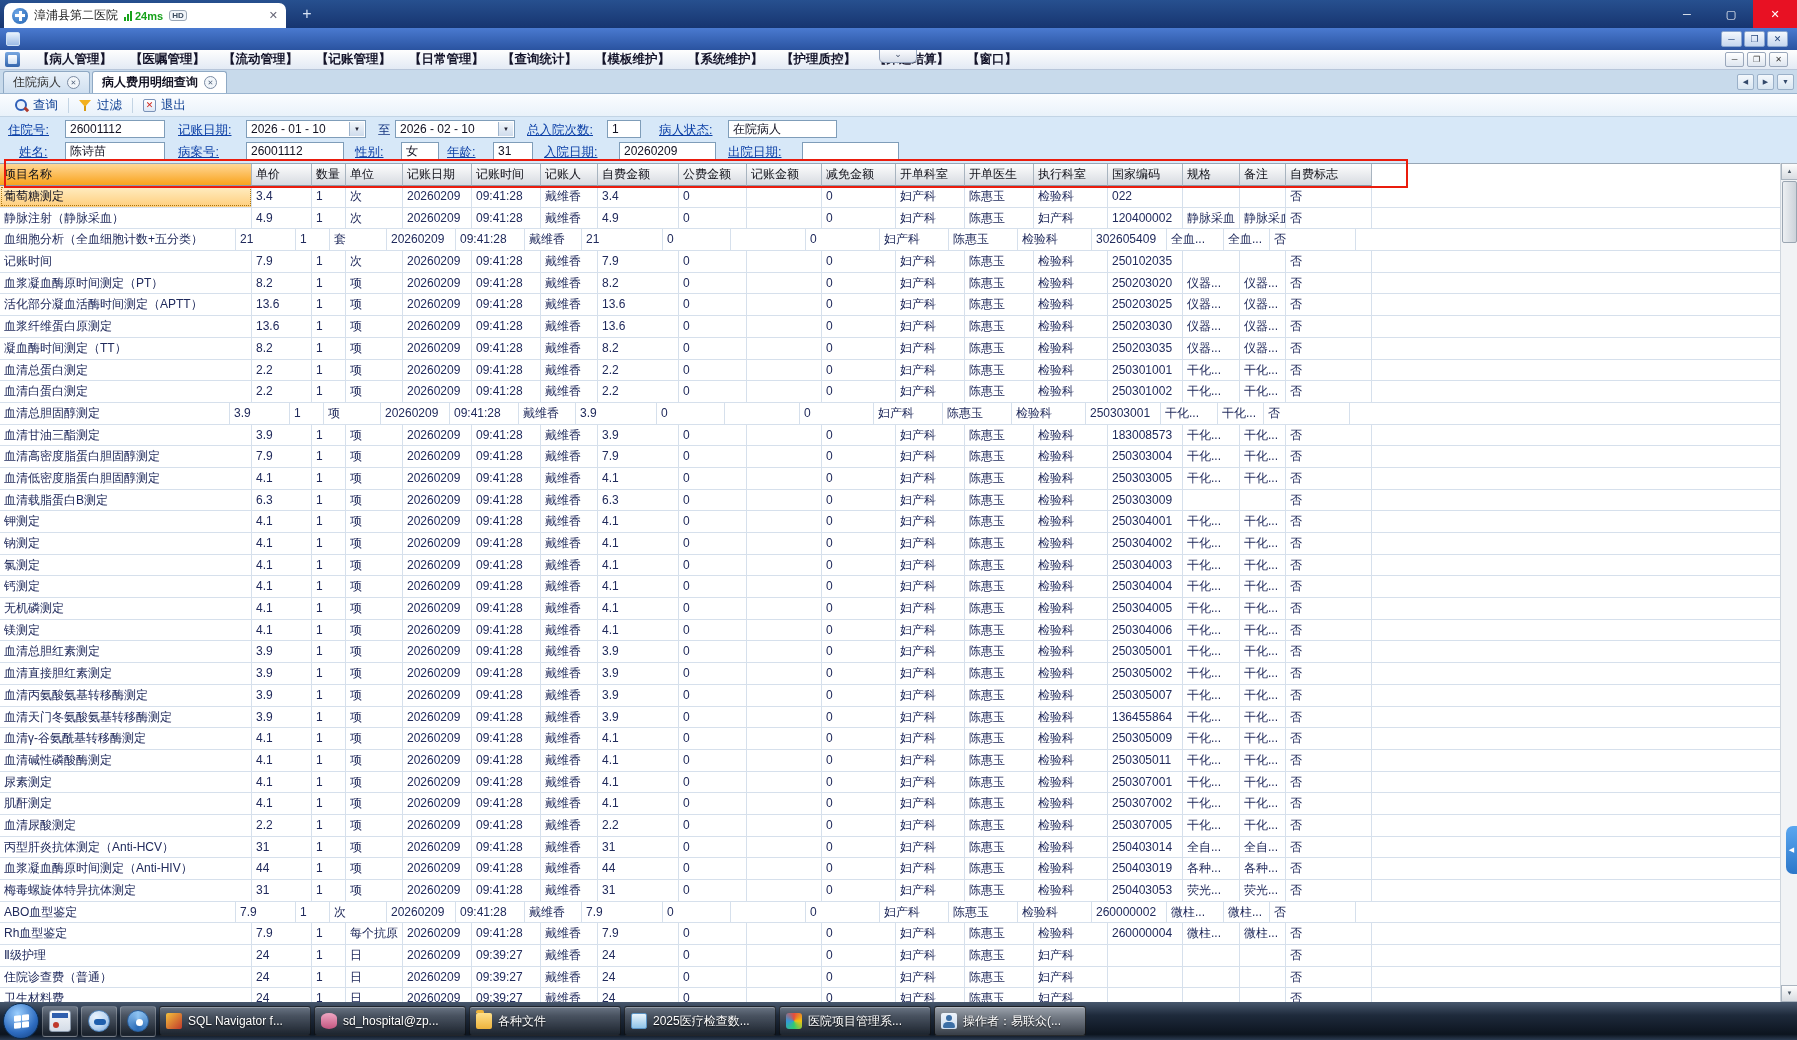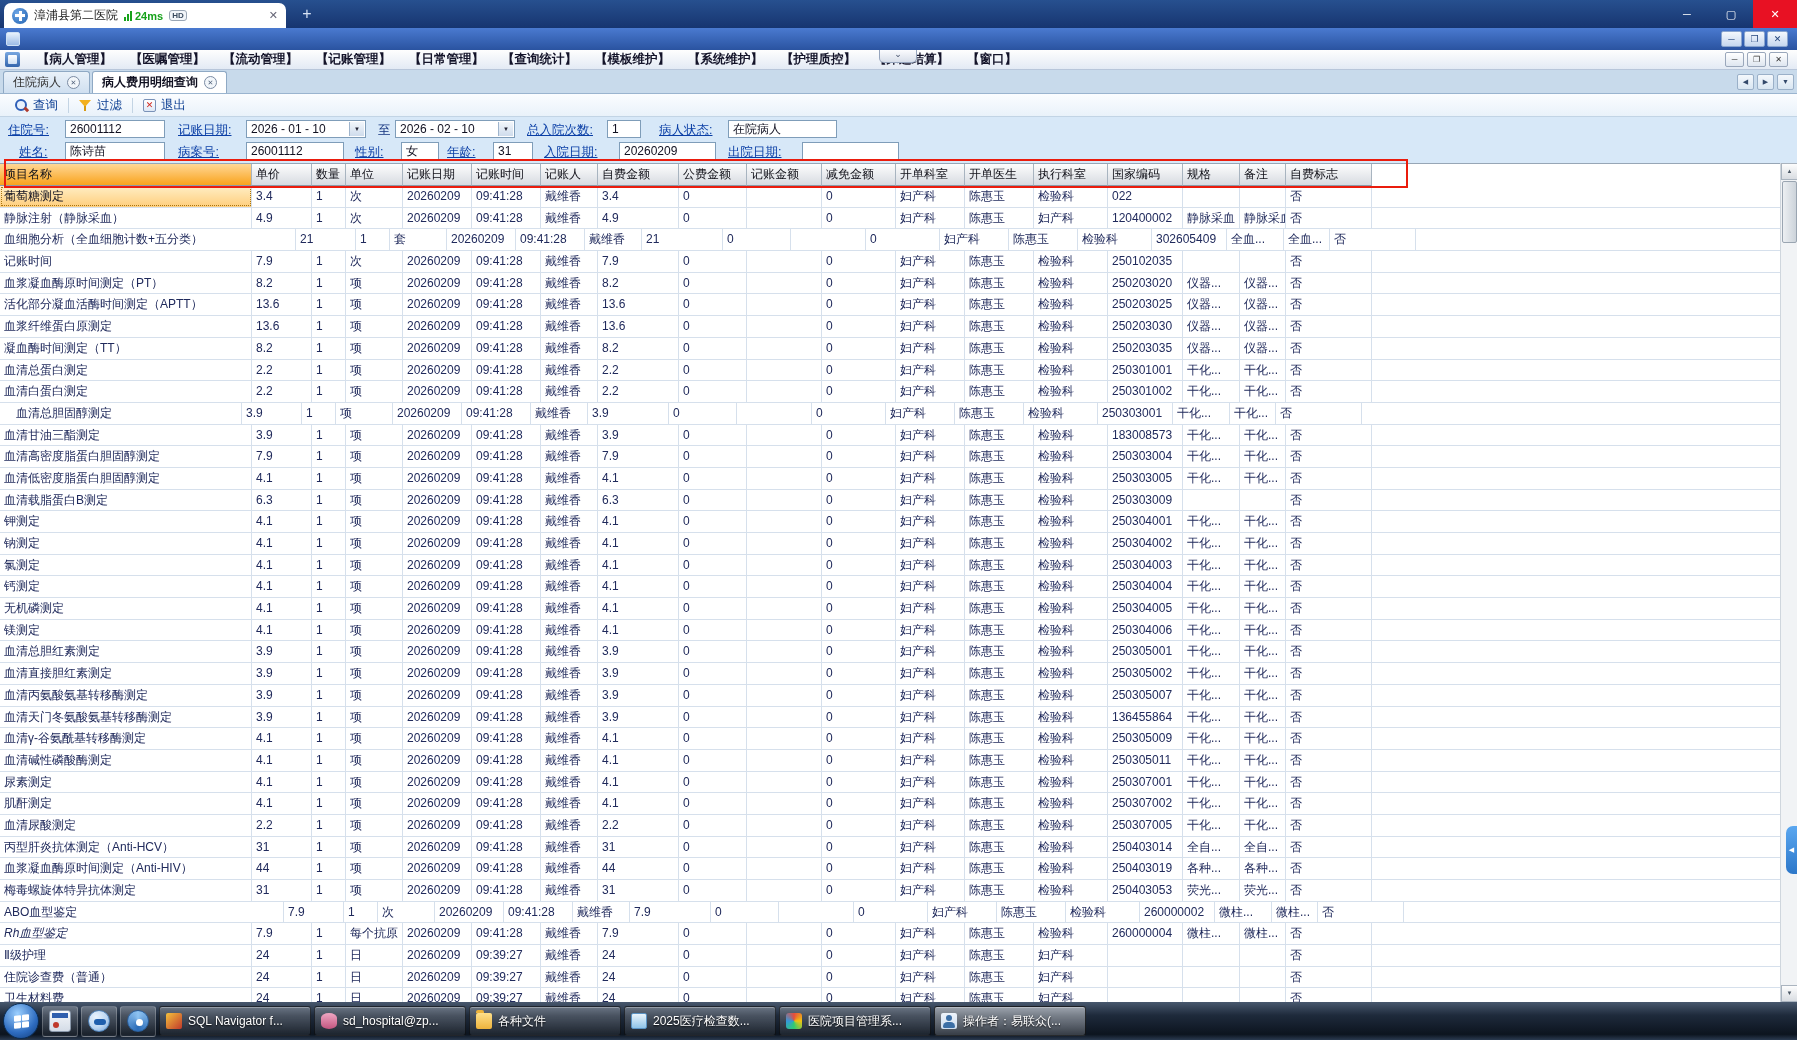--- a/index.html
+++ b/index.html
@@ -305,21 +305,21 @@
         <div class="gc" style="width: 74px;">0</div>
         <div class="gc" style="width: 69px;">妇产科</div>
         <div class="gc" style="width: 69px;">陈惠玉</div>
         <div class="gc" style="width: 74px;">妇产科</div>
         <div class="gc" style="width: 75px;">120400002</div>
         <div class="gc" style="width: 57px;">静脉采血</div>
         <div class="gc" style="width: 46px;">静脉采血</div>
         <div class="gc" style="width: 86px;">否</div>
       </div>
       <div class="gr">
-        <div class="gc" style="width: 296px;">血细胞分析（全血细胞计数+五分类）</div>
+        <div class="gc" style="width: 236px;">血细胞分析（全血细胞计数+五分类）</div>
         <div class="gc" style="width: 60px;">21</div>
         <div class="gc" style="width: 34px;">1</div>
         <div class="gc" style="width: 57px;">套</div>
         <div class="gc" style="width: 69px;">20260209</div>
         <div class="gc" style="width: 69px;">09:41:28</div>
         <div class="gc" style="width: 57px;">戴维香</div>
         <div class="gc" style="width: 81px;">21</div>
         <div class="gc" style="width: 68px;">0</div>
         <div class="gc" style="width: 75px;"></div>
         <div class="gc" style="width: 74px;">0</div>
@@ -465,21 +465,21 @@
         <div class="gc" style="width: 74px;">0</div>
         <div class="gc" style="width: 69px;">妇产科</div>
         <div class="gc" style="width: 69px;">陈惠玉</div>
         <div class="gc" style="width: 74px;">检验科</div>
         <div class="gc" style="width: 75px;">250301002</div>
         <div class="gc" style="width: 57px;">干化...</div>
         <div class="gc" style="width: 46px;">干化...</div>
         <div class="gc" style="width: 86px;">否</div>
       </div>
       <div class="gr">
-        <div class="gc" style="width: 230px; margin-left: 12px;">血清总胆固醇测定</div>
+        <div class="gc" style="width: 230px;">血清总胆固醇测定</div>
         <div class="gc" style="width: 60px;">3.9</div>
         <div class="gc" style="width: 34px;">1</div>
         <div class="gc" style="width: 57px;">项</div>
         <div class="gc" style="width: 69px;">20260209</div>
         <div class="gc" style="width: 69px;">09:41:28</div>
         <div class="gc" style="width: 57px;">戴维香</div>
         <div class="gc" style="width: 81px;">3.9</div>
         <div class="gc" style="width: 68px;">0</div>
         <div class="gc" style="width: 75px;"></div>
         <div class="gc" style="width: 74px;">0</div>
@@ -925,41 +925,41 @@
         <div class="gc" style="width: 74px;">0</div>
         <div class="gc" style="width: 69px;">妇产科</div>
         <div class="gc" style="width: 69px;">陈惠玉</div>
         <div class="gc" style="width: 74px;">检验科</div>
         <div class="gc" style="width: 75px;">250403053</div>
         <div class="gc" style="width: 57px;">荧光...</div>
         <div class="gc" style="width: 46px;">荧光...</div>
         <div class="gc" style="width: 86px;">否</div>
       </div>
       <div class="gr">
-        <div class="gc" style="width: 284px;">ABO血型鉴定</div>
+        <div class="gc" style="width: 236px;">ABO血型鉴定</div>
         <div class="gc" style="width: 60px;">7.9</div>
         <div class="gc" style="width: 34px;">1</div>
         <div class="gc" style="width: 57px;">次</div>
         <div class="gc" style="width: 69px;">20260209</div>
         <div class="gc" style="width: 69px;">09:41:28</div>
         <div class="gc" style="width: 57px;">戴维香</div>
         <div class="gc" style="width: 81px;">7.9</div>
         <div class="gc" style="width: 68px;">0</div>
         <div class="gc" style="width: 75px;"></div>
         <div class="gc" style="width: 74px;">0</div>
         <div class="gc" style="width: 69px;">妇产科</div>
         <div class="gc" style="width: 69px;">陈惠玉</div>
         <div class="gc" style="width: 74px;">检验科</div>
         <div class="gc" style="width: 75px;">260000002</div>
         <div class="gc" style="width: 57px;">微柱...</div>
         <div class="gc" style="width: 46px;">微柱...</div>
         <div class="gc" style="width: 86px;">否</div>
       </div>
       <div class="gr">
-        <div class="gc" style="width: 252px; font-style: italic;">Rh血型鉴定</div>
+        <div class="gc" style="width: 252px;">Rh血型鉴定</div>
         <div class="gc" style="width: 60px;">7.9</div>
         <div class="gc" style="width: 34px;">1</div>
         <div class="gc" style="width: 57px;">每个抗原</div>
         <div class="gc" style="width: 69px;">20260209</div>
         <div class="gc" style="width: 69px;">09:41:28</div>
         <div class="gc" style="width: 57px;">戴维香</div>
         <div class="gc" style="width: 81px;">7.9</div>
         <div class="gc" style="width: 68px;">0</div>
         <div class="gc" style="width: 75px;"></div>
         <div class="gc" style="width: 74px;">0</div>

